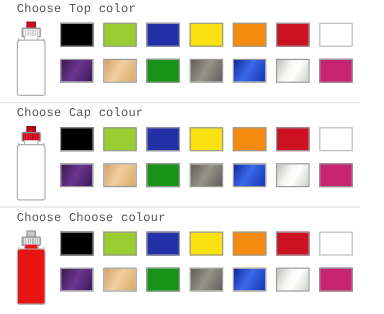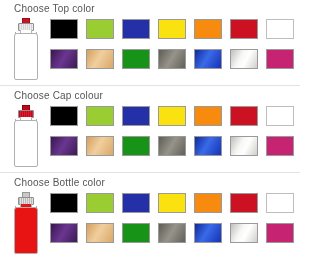--- a/index.html
+++ b/index.html
@@ -14,21 +14,21 @@
   .page{position:relative;width:300px;height:262px;}
 
   .section{position:relative;width:300px;box-sizing:border-box;}
   .section-label{
     position:absolute;
     left:14px;
     font-size:10px;
     color:#555558;
     letter-spacing:.2px;
     white-space:nowrap;
-    font-family:Liberation Sans, sans-serif;
+    font-family:Liberation Mono, monospace;
   }
   .divider{
     position:absolute;left:0;width:300px;height:1px;
     background:#e3e3e3;
   }
 
   
   .bottle-wrap{position:absolute;width:36px;height:62px;}
   .bottle{position:relative;width:36px;height:62px;}
 
@@ -147,21 +147,21 @@
           <div class="swatch" title="grey" style="left: 108px; background: linear-gradient(120deg, rgb(95, 92, 84) 0%, rgb(150, 147, 138) 48%, rgb(99, 96, 90) 100%);"></div>
           <div class="swatch" title="royal-blue" style="left: 144px; background: linear-gradient(120deg, rgb(15, 42, 156) 0%, rgb(58, 106, 232) 45%, rgb(21, 51, 184) 100%);"></div>
           <div class="swatch" title="silver" style="left: 180px; background: linear-gradient(118deg, rgb(191, 191, 187) 0%, rgb(247, 247, 245) 38%, rgb(255, 255, 255) 58%, rgb(207, 207, 201) 100%);"></div>
           <div class="swatch" title="magenta" style="left: 216px; background: rgb(198, 35, 114);"></div>
         </div>
     </div>
     <div class="divider" style="top:172px;"></div>
   </div>
 
   <div class="section">
-    <div class="section-label" style="top:177px;">Choose Bottle color</div>
+    <div class="section-label" style="top:177px;">Choose Choose colour</div>
 
     <div class="bottle-wrap" style="left:8px;top:192px;">
       <div class="bottle">
         <div class="b-top" style="background: rgb(201, 201, 201); border: 1px solid rgba(0, 0, 0, 0.25);"></div>
         <div class="b-cap" style="background-color: rgb(201, 201, 201);"></div>
         <div class="b-neck" style="background: rgb(232, 20, 20);"></div>
         <div class="b-shoulderL" style="left:7px;"></div>
         <div class="b-shoulderR" style="left:28px;"></div>
         <div class="b-body" style="background: rgb(232, 20, 20);"></div>
       </div>

